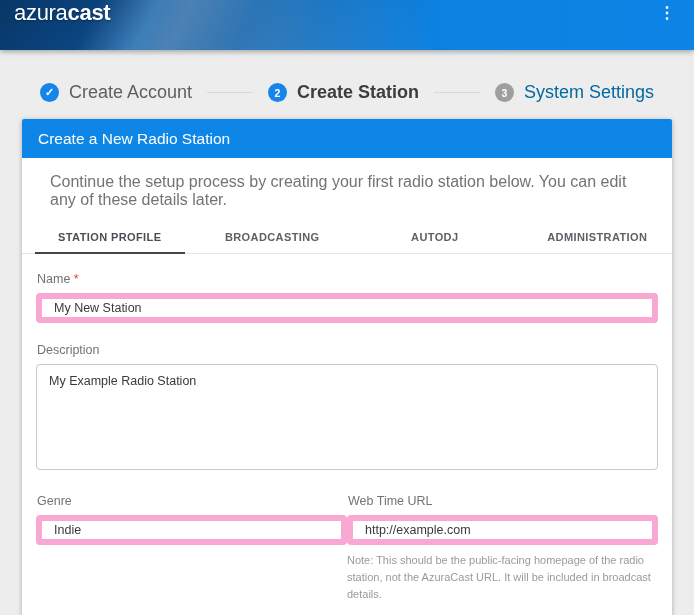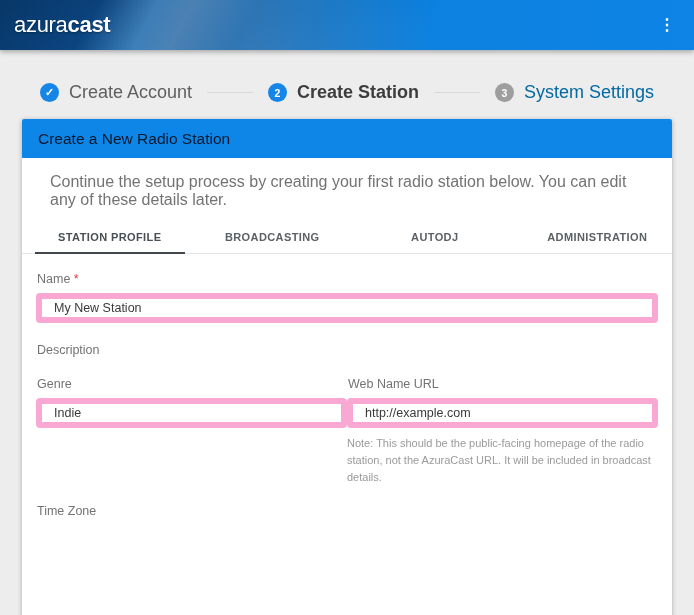--- a/index.html
+++ b/index.html
@@ -5,21 +5,21 @@
   * { margin:0; padding:0; box-sizing:border-box; }
   html,body { width:694px; height:615px; overflow:hidden; }
   body {
     background:#ededed;
     font-family:"Liberation Sans", sans-serif;
     position:relative;
   }
   
   .navbar {
     height:50px;
-    display:flex; align-items:center; justify-content:space-between;
+    display:flex; align-items:flex-start; justify-content:space-between;
     padding:0 14px;
     box-shadow:0 2px 5px rgba(0,0,0,0.3);
     background:
       linear-gradient(118deg, rgba(6,26,52,0.50) 0%, rgba(12,48,92,0.38) 14%, rgba(140,200,245,0.35) 22%, rgba(255,255,255,0.22) 27%, rgba(255,255,255,0.05) 36%, rgba(255,255,255,0) 46%),
       radial-gradient(circle at 120px -30px, rgba(10,20,45,0.45), rgba(10,20,45,0) 55%),
       radial-gradient(circle at 260px 70px, rgba(255,255,255,0.18), rgba(255,255,255,0) 40%),
       linear-gradient(90deg, #0a6cc6 0%, #0d80dd 45%, #0d84e6 100%);
     position:relative;
   }
   .logo { color:#fff; font-size:22px; letter-spacing:-0.3px;
@@ -44,21 +44,21 @@
   .step.upcoming .step-label { color:#0369a1; }
   .connector { flex:1; height:1px; background:#d9d9d9; margin:0 15px; }
   .check-glyph { font-size:11px; font-weight:700; }
   
   .card {
     position:absolute; left:22px; top:119px; width:650px; min-height:520px;
     background:#fff; border-radius:2px;
     box-shadow:0 1px 5px rgba(0,0,0,0.28);
   }
   .card-header {
-    background:#0d86e8; color:#0f172a;
+    background:#0d86e8; color:#ffffff;
     font-size:15.5px; font-weight:500;
     padding:11px 16px 10px;
     border-radius:2px 2px 0 0;
   }
   .card-intro { padding:15px 28px 5px; font-size:16px; color:#737373; }
   
   .tabs { display:flex; margin-top:7px; border-bottom:1px solid #e4e4e4; }
   .tab {
     flex:1; text-align:center; padding:10px 4px 9px;
     font-size:11px; font-weight:600; letter-spacing:0.4px;
@@ -131,29 +131,30 @@
     <div>
       <div class="field-label">
         <span>Name</span>
         <span class="req">*</span>
       </div>
       <input class="text-input" type="text" value="My New Station" style="">
     </div>
 
     <div class="field">
       <div class="field-label">Description</div>
+      <textarea class="textarea" style="">My Example Radio Station</textarea>
     </div>
 
     <div class="row">
       <div class="col">
         <div class="field-label">Genre</div>
         <input class="text-input" type="text" value="Indie" style="">
       </div>
       <div class="col">
-        <div class="field-label">Web Name URL</div>
+        <div class="field-label">Web Time URL</div>
         <input class="text-input" type="text" value="http://example.com" style="">
         <div class="note">Note: This should be the public-facing homepage of the radio station, not the AzuraCast URL. It will be included in broadcast details.</div>
       </div>
     </div>
 
     <div class="field" style="margin-top:18px;">
       <div class="field-label">Time Zone</div>
 
     </div>
 

